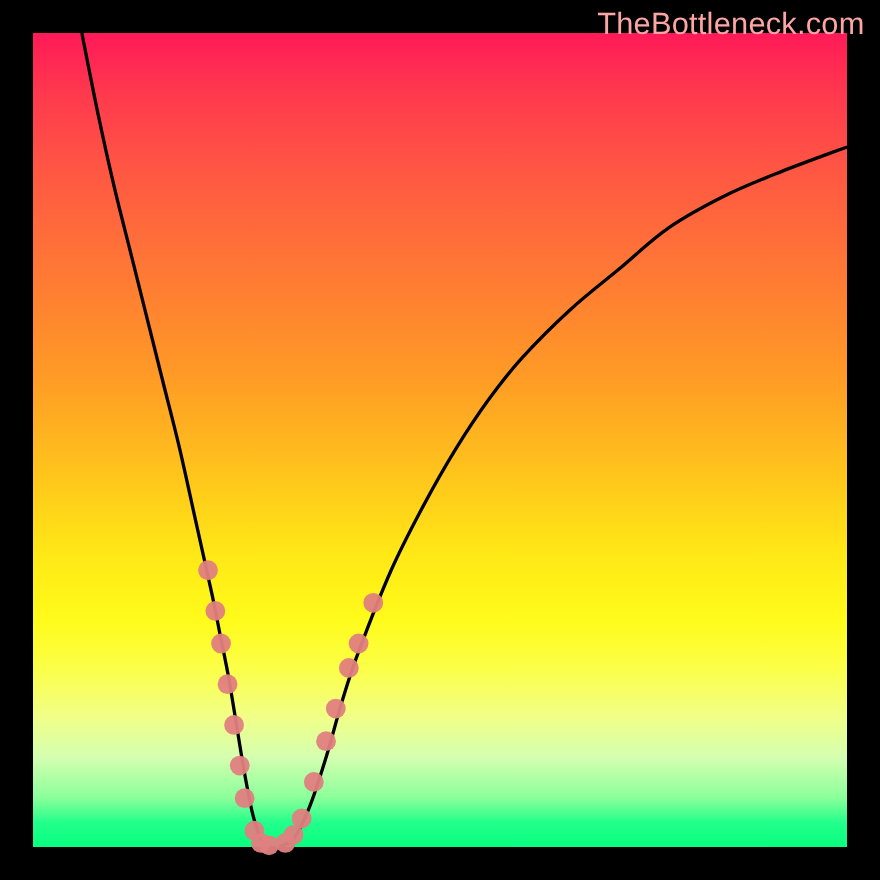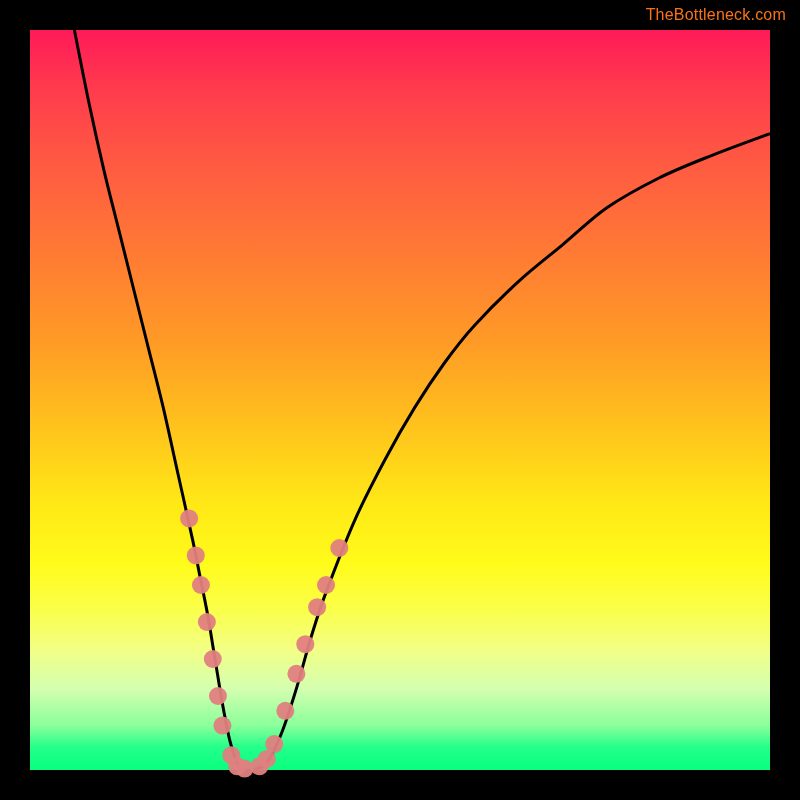--- a/index.html
+++ b/index.html
@@ -32,22 +32,22 @@
       #d4ffb0 89%,
       #8aff9a 94%,
       #22ff8a 97%,
       #08ff80 100%
     );
   }
   .watermark {
     position: absolute;
     top: 6px;
     right: 14px;
-    color: #f97316;
-    font-size: 16px;
+    color: #fca5a5;
+    font-size: 28px;
     font-weight: 500;
     letter-spacing: 0.2px;
     user-select: none;
   }
   svg.curve {
     position: absolute;
     left: 0;
     top: 0;
     width: 740px;
     height: 740px;

